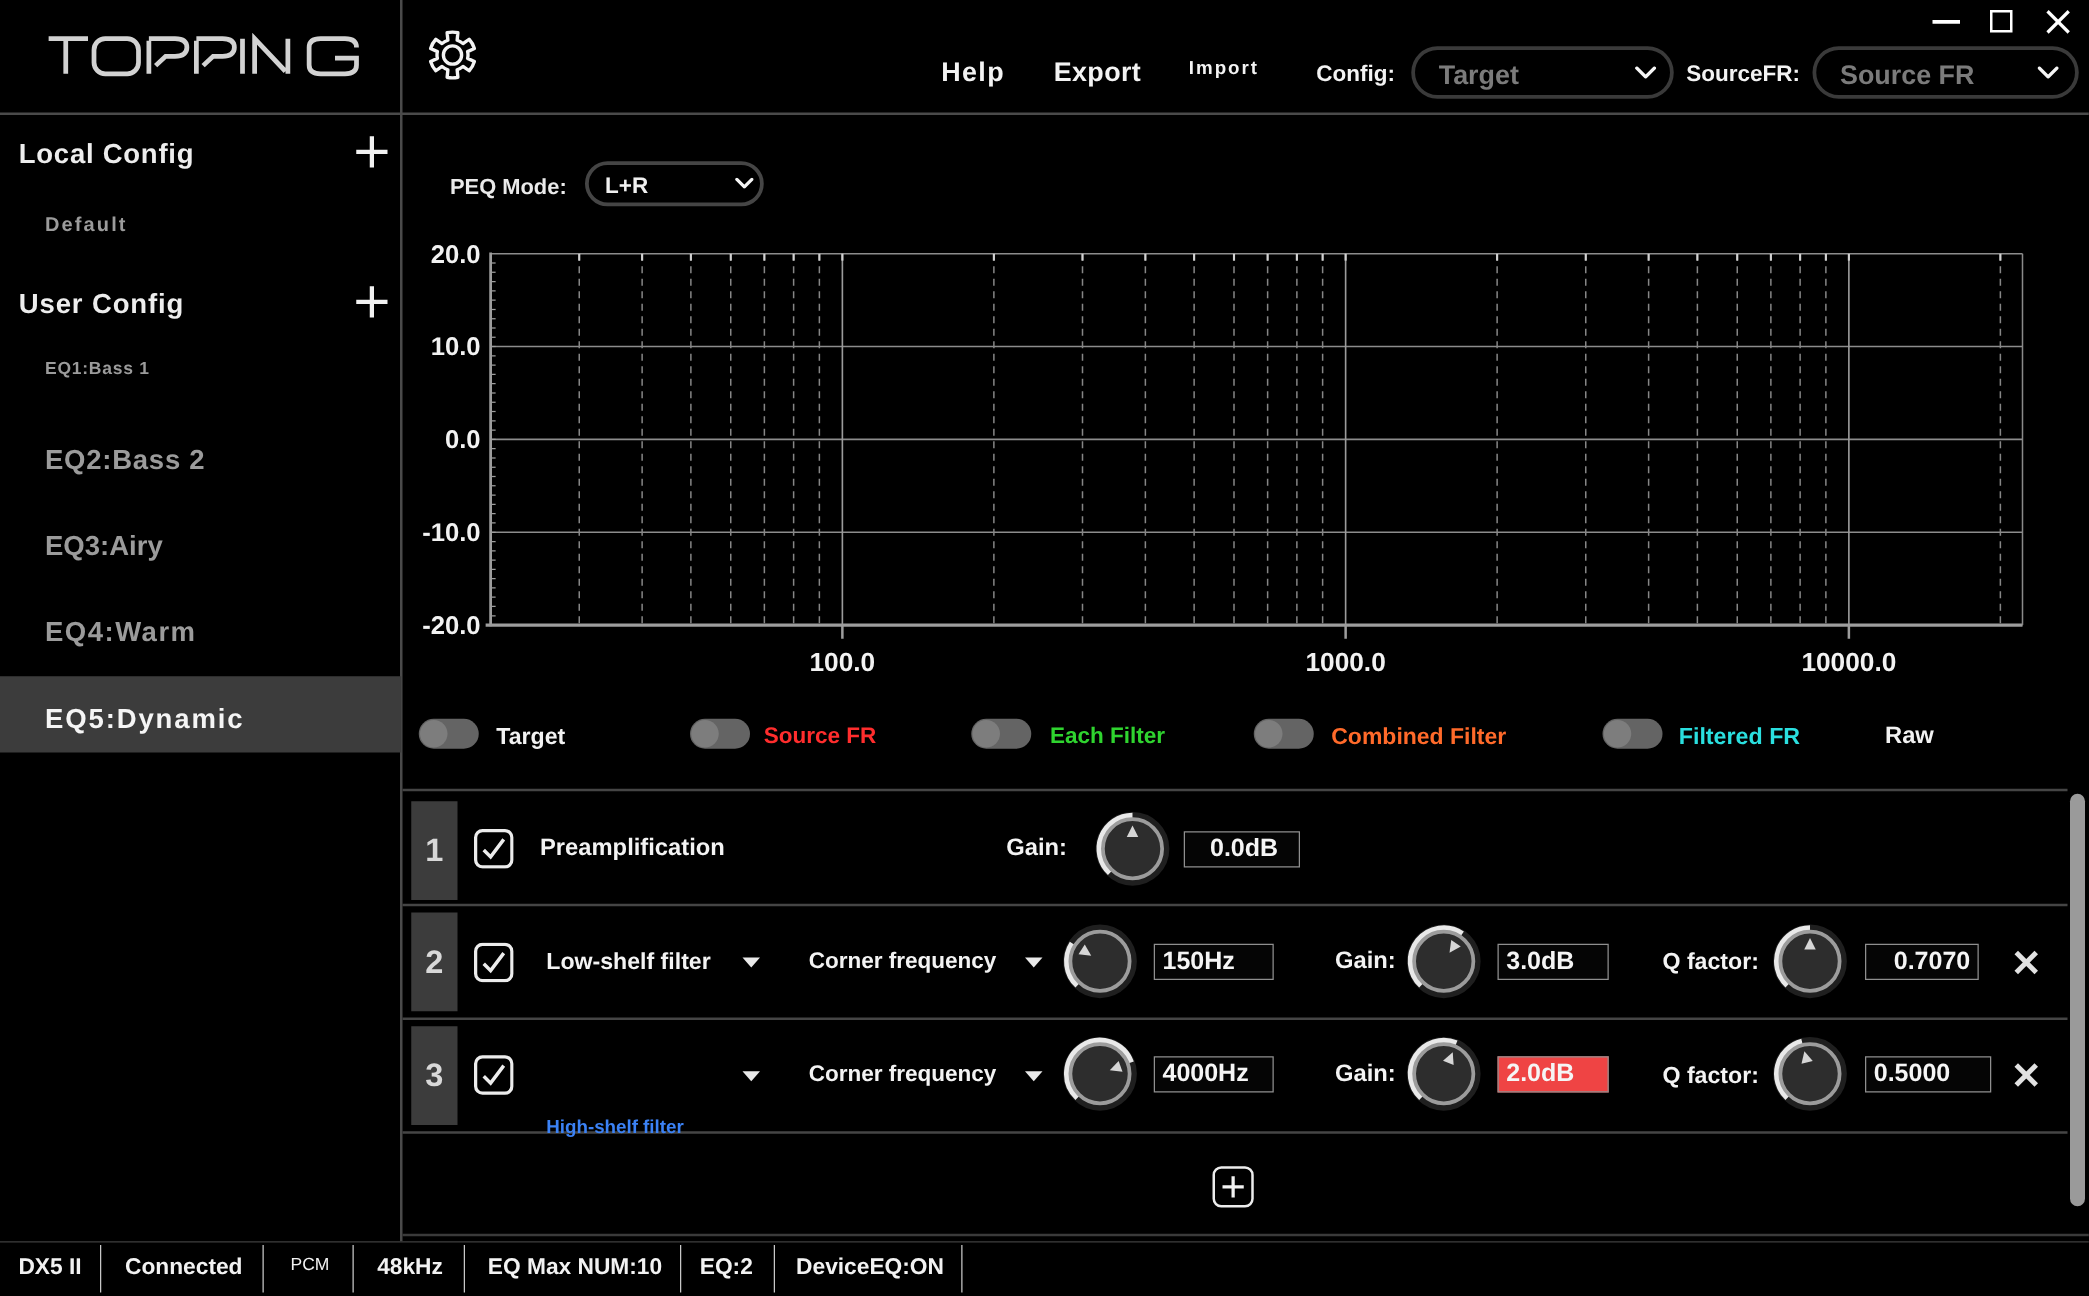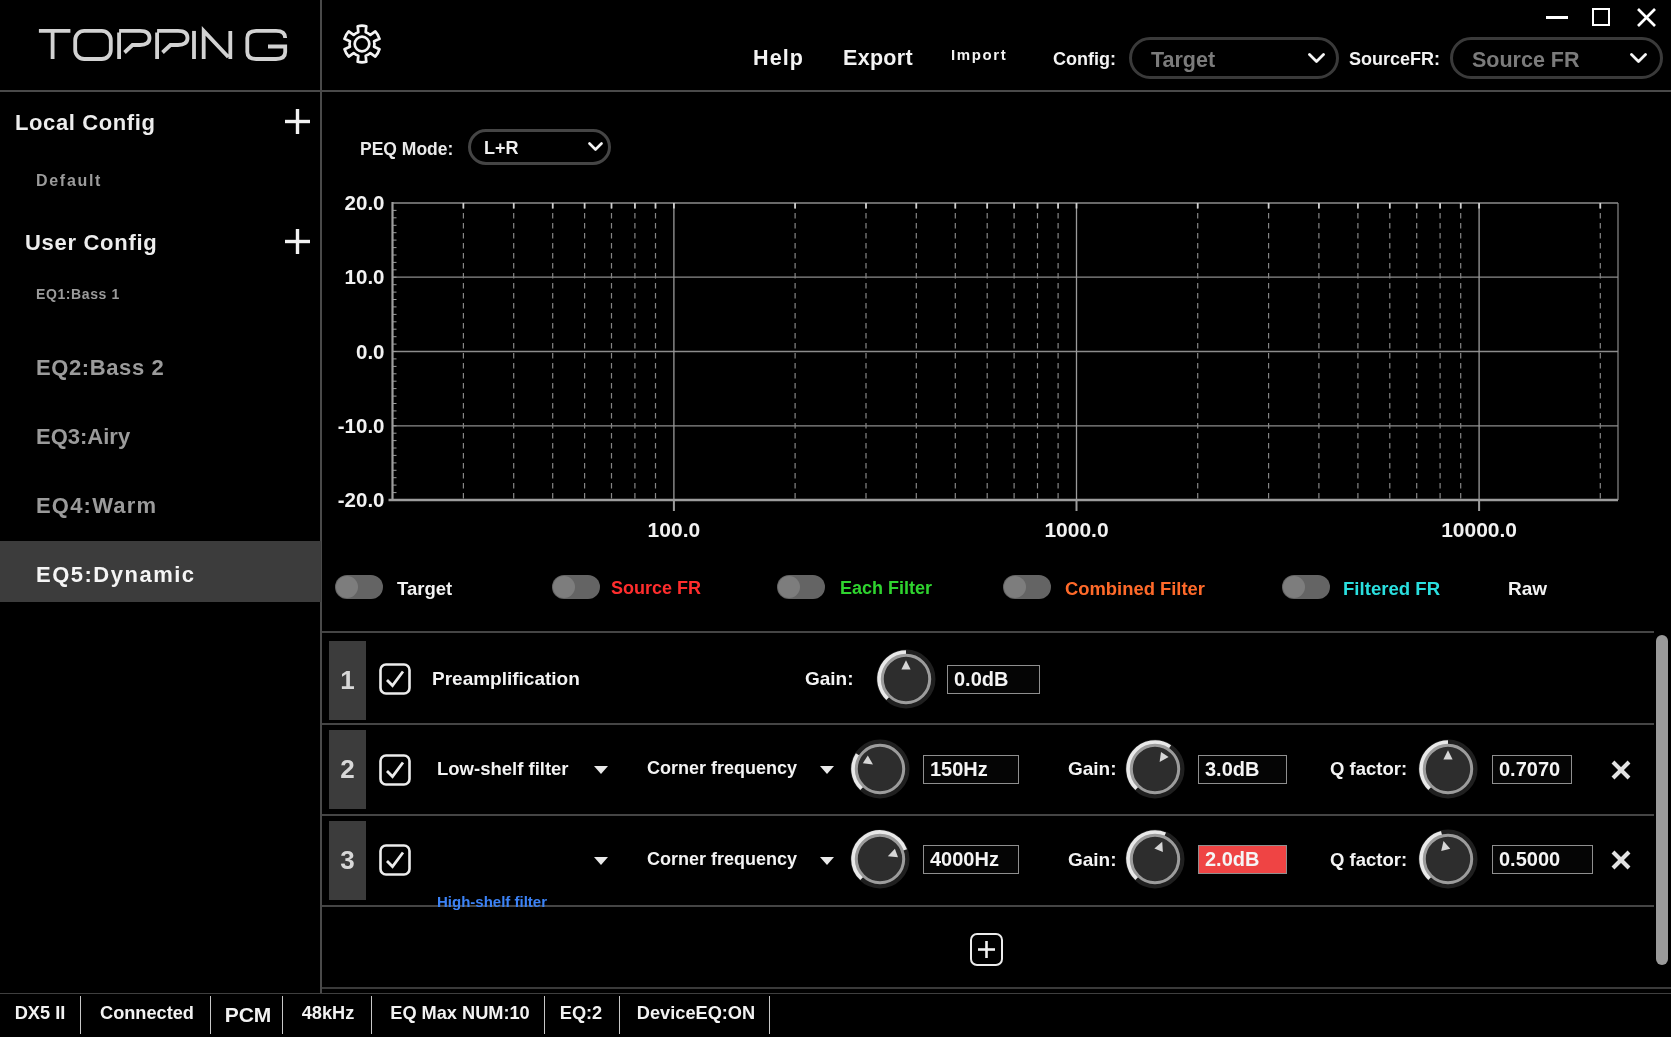--- a/index.html
+++ b/index.html
@@ -39,21 +39,21 @@
     <line x1="19" y1="2" x2="2" y2="19" stroke="#ffffff" stroke-width="2.6"></line>
   </svg>
 <div style="position:absolute;left:0;top:90px;width:1671px;height:1.5px;background:#4a4a4a"></div>
 <div style="position:absolute;left:320px;top:0;width:1.5px;height:993px;background:#4a4a4a"></div>
 <div style="position:absolute;left:15px;top:110px;font-size:22px;font-weight:bold;color:#ededed;white-space:nowrap;letter-spacing:0.6px;">Local Config</div>
 <svg style="position:absolute;left:284px;top:108px" width="27" height="27" viewBox="0 0 27 27">
     <line x1="13.5" y1="1" x2="13.5" y2="26" stroke="#f2f2f2" stroke-width="3.4"></line>
     <line x1="1" y1="13.5" x2="26" y2="13.5" stroke="#f2f2f2" stroke-width="3.4"></line>
   </svg>
 <div style="position:absolute;left:36px;top:172px;font-size:16px;font-weight:bold;color:#9b9b9b;white-space:nowrap;letter-spacing:1.7px;">Default</div>
-<div style="position:absolute;left:15px;top:230px;font-size:22px;font-weight:bold;color:#ededed;white-space:nowrap;letter-spacing:0.7px;margin-left:10px;">User Config</div>
+<div style="position:absolute;left:15px;top:230px;font-size:22px;font-weight:bold;color:#ededed;white-space:nowrap;letter-spacing:0.7px;">User Config</div>
 <svg style="position:absolute;left:284px;top:228px" width="27" height="27" viewBox="0 0 27 27">
     <line x1="13.5" y1="1" x2="13.5" y2="26" stroke="#f2f2f2" stroke-width="3.4"></line>
     <line x1="1" y1="13.5" x2="26" y2="13.5" stroke="#f2f2f2" stroke-width="3.4"></line>
   </svg>
 <div style="position:absolute;left:36px;top:286px;font-size:14px;font-weight:bold;color:#9b9b9b;white-space:nowrap;letter-spacing:0.6px;">EQ1:Bass 1</div>
 <div style="position:absolute;left:36px;top:355px;font-size:22px;font-weight:bold;color:#9b9b9b;white-space:nowrap;letter-spacing:0.6px;">EQ2:Bass 2</div>
 <div style="position:absolute;left:36px;top:424px;font-size:22px;font-weight:bold;color:#9b9b9b;white-space:nowrap;">EQ3:Airy</div>
 <div style="position:absolute;left:36px;top:493px;font-size:22px;font-weight:bold;color:#9b9b9b;white-space:nowrap;letter-spacing:1.2px;">EQ4:Warm</div>
 <div style="position:absolute;left:0;top:541px;width:321px;height:61px;background:#3c3c3c"></div>
 <div style="position:absolute;left:36px;top:562px;font-size:22px;font-weight:bold;color:#f5f5f5;white-space:nowrap;letter-spacing:1.5px;">EQ5:Dynamic</div>
@@ -211,21 +211,21 @@
 <div style="position:absolute;left:432px;top:668px;font-size:19px;font-weight:bold;color:#f3f3f3;white-space:nowrap;">Preamplification</div>
 <div style="position:absolute;left:805px;top:668px;font-size:19px;font-weight:bold;color:#f3f3f3;white-space:nowrap;">Gain:</div>
 <div style="position:absolute;left:875px;top:648px;width:62px;height:62px">
     <svg width="62" height="62" viewBox="0 0 62 62" style="position:absolute;left:0;top:0">
       <circle cx="31.0" cy="31.0" r="26.0" fill="none" stroke="#1f1f1f" stroke-width="7"></circle>
       <path d="M 13.27 50.02 A 26.0 26.0 0 0 1 31.00 5.00" fill="none" stroke="#e9e9e9" stroke-width="5.6"></path>
       <circle cx="31.0" cy="31.0" r="23.7" fill="#2d2d2d" stroke="#9c9c9c" stroke-width="3"></circle>
       <polygon points="31.0,12.3 35.6,21.5 26.4,21.5" fill="#d6d6d6"></polygon>
     </svg>
   </div>
-<div style="position:absolute;left:947px;top:665px;width:93px;height:29px;border:1.5px solid #8f8f8f;box-sizing:border-box;background:#050505;color:#f5f5f5;font-size:20px;font-weight:bold;line-height:26px;padding-left:6px">0.0dB</div>
+<div style="position:absolute;left:947px;top:665px;width:93px;height:29px;border:1.5px solid #8f8f8f;box-sizing:border-box;background:#050505;color:#f5f5f5;font-size:20px;font-weight:bold;line-height:26px;padding-left:20px">0.0dB</div>
 <div style="position:absolute;left:329px;top:730px;width:37px;height:79px;background:#3c3c3c;color:#d8d8d8;font-size:26px;font-weight:bold;text-align:center;line-height:79px">2</div>
 <svg style="position:absolute;left:379px;top:753.5px" width="32" height="32" viewBox="0 0 32 32">
     <rect x="1.5" y="1.5" width="29" height="29" rx="5.5" fill="none" stroke="#ececec" stroke-width="2.6"></rect>
     <polyline points="8,17 13.5,22.5 24,8.5" fill="none" stroke="#ececec" stroke-width="2.8"></polyline>
   </svg>
 <div style="position:absolute;left:437px;top:758px;font-size:18.5px;font-weight:bold;color:#f3f3f3;white-space:nowrap;">Low-shelf filter</div>
 <svg style="position:absolute;left:593px;top:765px" width="16" height="10" viewBox="0 0 16 10">
     <polygon points="1,1 15,1 8,9" fill="#e9e9e9"></polygon>
   </svg>
 <div style="position:absolute;left:647px;top:758px;font-size:18px;font-weight:bold;color:#f3f3f3;white-space:nowrap;">Corner frequency</div>
@@ -253,21 +253,21 @@
 <div style="position:absolute;left:1198px;top:754.5px;width:89px;height:29px;border:1.5px solid #8f8f8f;box-sizing:border-box;background:#050505;color:#f5f5f5;font-size:20px;font-weight:bold;line-height:26px;padding-left:6px">3.0dB</div>
 <div style="position:absolute;left:1330px;top:758px;font-size:18.5px;font-weight:bold;color:#f3f3f3;white-space:nowrap;">Q factor:</div>
 <div style="position:absolute;left:1417px;top:738px;width:62px;height:62px">
     <svg width="62" height="62" viewBox="0 0 62 62" style="position:absolute;left:0;top:0">
       <circle cx="31.0" cy="31.0" r="26.0" fill="none" stroke="#1f1f1f" stroke-width="7"></circle>
       <path d="M 13.27 50.02 A 26.0 26.0 0 0 1 31.00 5.00" fill="none" stroke="#e9e9e9" stroke-width="5.6"></path>
       <circle cx="31.0" cy="31.0" r="23.7" fill="#2d2d2d" stroke="#9c9c9c" stroke-width="3"></circle>
       <polygon points="31.0,12.3 35.6,21.5 26.4,21.5" fill="#d6d6d6"></polygon>
     </svg>
   </div>
-<div style="position:absolute;left:1492px;top:754.5px;width:80px;height:29px;border:1.5px solid #8f8f8f;box-sizing:border-box;background:#050505;color:#f5f5f5;font-size:20px;font-weight:bold;line-height:26px;padding-left:6px">0.7070</div>
+<div style="position:absolute;left:1492px;top:754.5px;width:91px;height:29px;border:1.5px solid #8f8f8f;box-sizing:border-box;background:#050505;color:#f5f5f5;font-size:20px;font-weight:bold;line-height:26px;padding-left:22px">0.7070</div>
 <svg style="position:absolute;left:1611px;top:760px" width="20" height="20" viewBox="0 0 20 20">
     <line x1="2" y1="2" x2="18" y2="18" stroke="#e2e2e2" stroke-width="4.0"></line>
     <line x1="18" y1="2" x2="2" y2="18" stroke="#e2e2e2" stroke-width="4.0"></line>
   </svg>
 <div style="position:absolute;left:329px;top:821px;width:37px;height:79px;background:#3c3c3c;color:#d8d8d8;font-size:26px;font-weight:bold;text-align:center;line-height:79px">3</div>
 <svg style="position:absolute;left:379px;top:844px" width="32" height="32" viewBox="0 0 32 32">
     <rect x="1.5" y="1.5" width="29" height="29" rx="5.5" fill="none" stroke="#ececec" stroke-width="2.6"></rect>
     <polyline points="8,17 13.5,22.5 24,8.5" fill="none" stroke="#ececec" stroke-width="2.8"></polyline>
   </svg>
 <div style="position:absolute;left:437px;top:893px;font-size:15px;font-weight:bold;color:#3b82f6;white-space:nowrap;">High-shelf filter</div>
@@ -313,21 +313,21 @@
   </svg>
 <div style="position:absolute;left:970px;top:933px;width:33px;height:33px;border:2.6px solid #ececec;border-radius:7px"></div>
 <svg style="position:absolute;left:977px;top:940px" width="19" height="19" viewBox="0 0 19 19">
     <line x1="9.5" y1="1" x2="9.5" y2="18" stroke="#f2f2f2" stroke-width="2.6"></line>
     <line x1="1" y1="9.5" x2="18" y2="9.5" stroke="#f2f2f2" stroke-width="2.6"></line>
   </svg>
 <div style="position:absolute;left:1656px;top:635px;width:12px;height:330px;border-radius:6px;background:#9a9a9a"></div>
 <div style="position:absolute;left:0;top:992.5px;width:1671px;height:1.5px;background:#3f3f3f"></div>
 <div style="position:absolute;left:40px;top:1003px;transform:translateX(-50%);font-size:18.2px;font-weight:bold;color:#f2f2f2;white-space:nowrap">DX5 II</div>
 <div style="position:absolute;left:147px;top:1003px;transform:translateX(-50%);font-size:18.2px;font-weight:bold;color:#f2f2f2;white-space:nowrap">Connected</div>
-<div style="position:absolute;left:248px;top:1003px;transform:translateX(-50%);font-size:21px;font-weight:bold;color:#f2f2f2;white-space:nowrap">PCM</div>
+<div style="position:absolute;left:248px;top:1003px;transform:translateX(-50%);font-size:14px;font-weight:normal;color:#f2f2f2;white-space:nowrap">PCM</div>
 <div style="position:absolute;left:328px;top:1003px;transform:translateX(-50%);font-size:18.2px;font-weight:bold;color:#f2f2f2;white-space:nowrap">48kHz</div>
 <div style="position:absolute;left:460px;top:1003px;transform:translateX(-50%);font-size:18.2px;font-weight:bold;color:#f2f2f2;white-space:nowrap">EQ Max NUM:10</div>
 <div style="position:absolute;left:581px;top:1003px;transform:translateX(-50%);font-size:18.2px;font-weight:bold;color:#f2f2f2;white-space:nowrap">EQ:2</div>
 <div style="position:absolute;left:696px;top:1003px;transform:translateX(-50%);font-size:18.2px;font-weight:bold;color:#f2f2f2;white-space:nowrap">DeviceEQ:ON</div>
 <div style="position:absolute;left:80px;top:996px;width:1.2px;height:38px;background:#c8c8c8"></div>
 <div style="position:absolute;left:210px;top:996px;width:1.2px;height:38px;background:#c8c8c8"></div>
 <div style="position:absolute;left:282px;top:996px;width:1.2px;height:38px;background:#c8c8c8"></div>
 <div style="position:absolute;left:371px;top:996px;width:1.2px;height:38px;background:#c8c8c8"></div>
 <div style="position:absolute;left:544px;top:996px;width:1.2px;height:38px;background:#c8c8c8"></div>
 <div style="position:absolute;left:619px;top:996px;width:1.2px;height:38px;background:#c8c8c8"></div>

